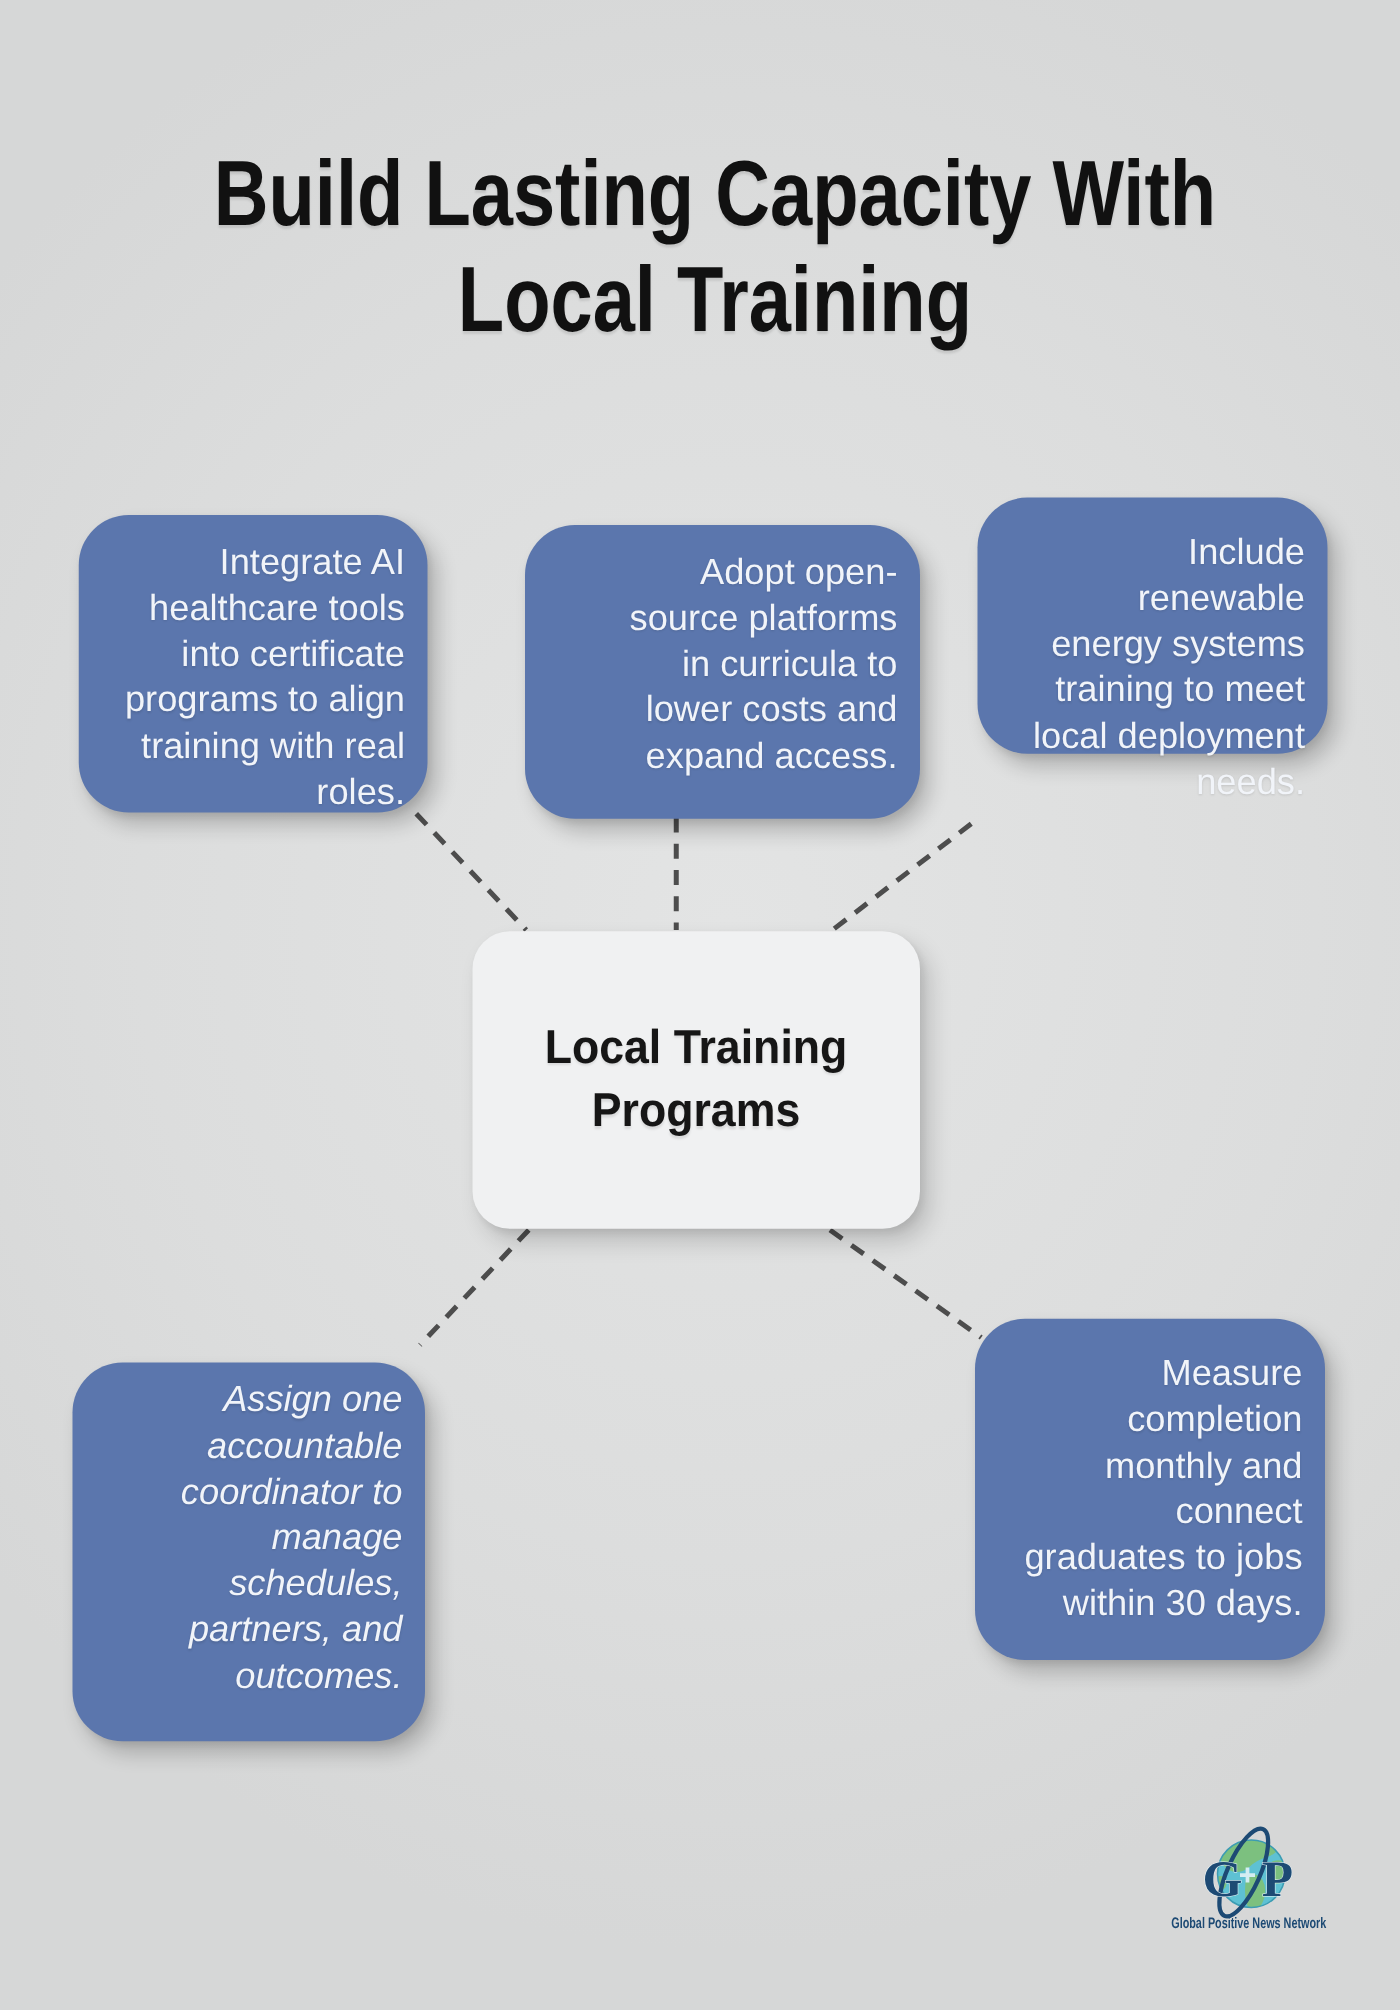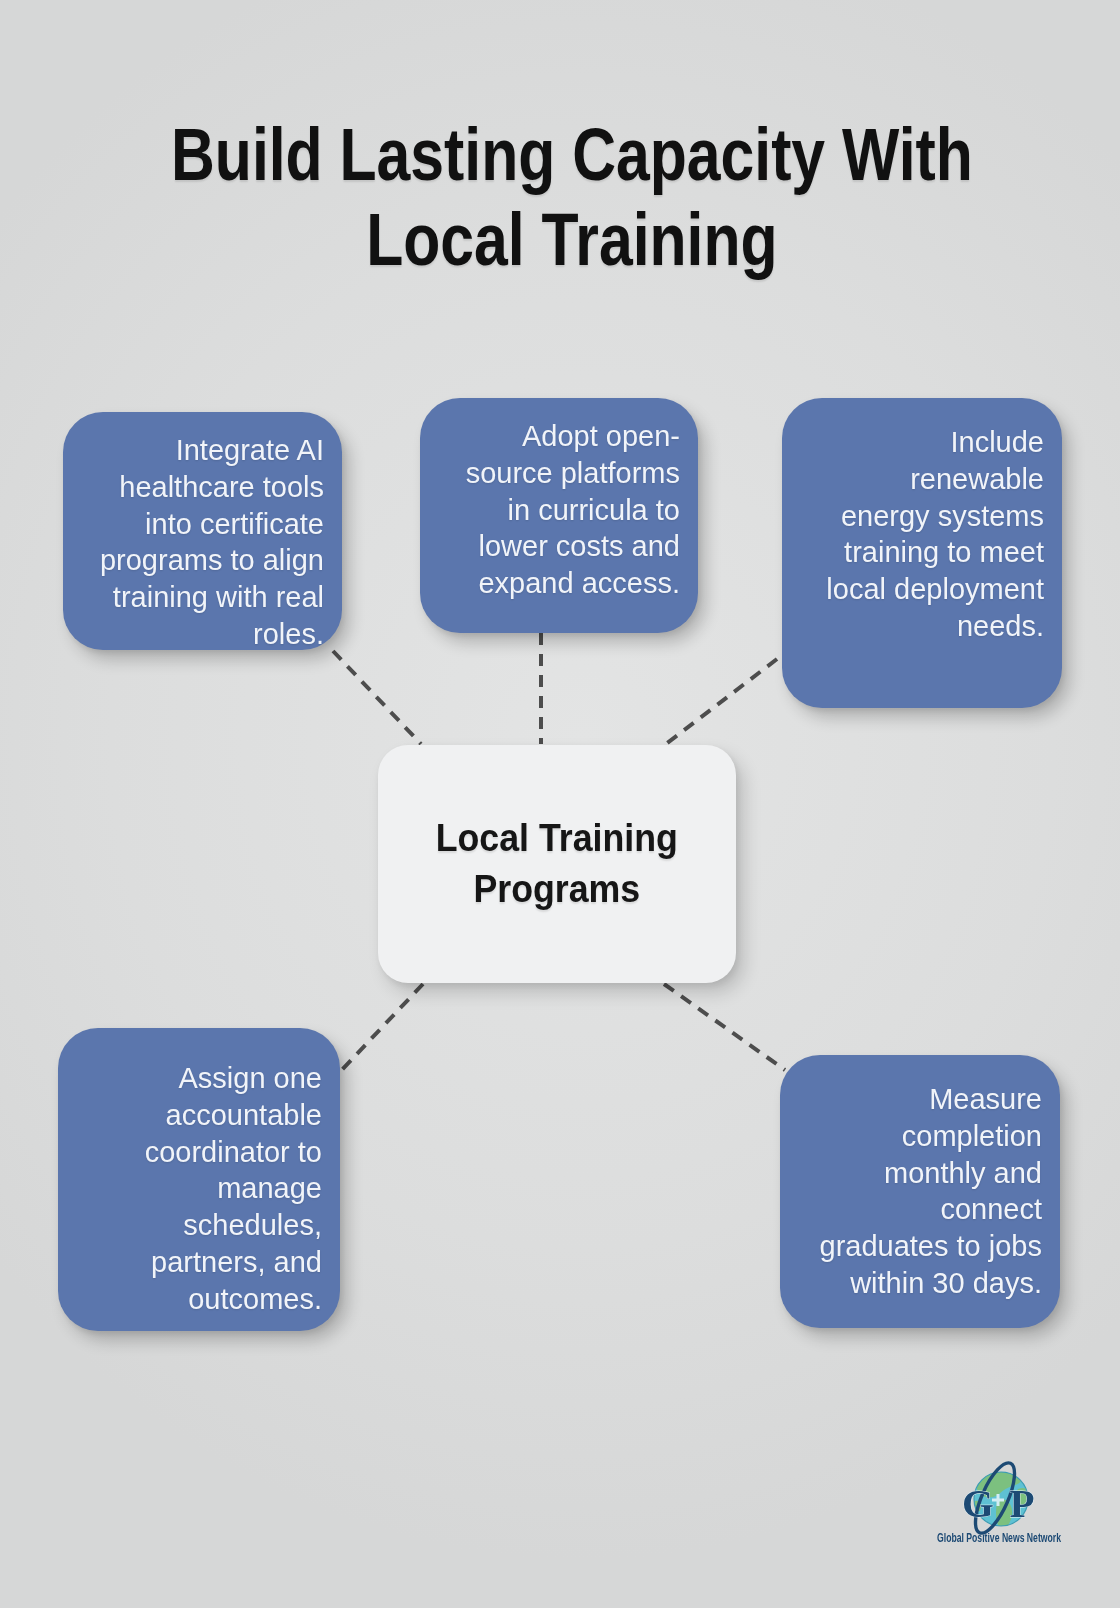--- a/index.html
+++ b/index.html
@@ -57,23 +57,23 @@
     color:var(--node-text);
     font-size:29px;
     line-height:36.8px;
     padding:20px 18px 14px 23px;
     white-space:pre-line;
     box-shadow:8px 10px 16px rgba(0,0,0,.20), 2px 3px 5px rgba(0,0,0,.08);
     text-shadow:0 1px 2px rgba(0,0,0,.12);
     text-align:right;
   }
   .bubble.top-left    {left:63px;  top:412px;  width:279px; height:238px;}
-  .bubble.top-middle  {left:420px; top:398px;  width:278px; height:235px;}
-  .bubble.top-right   {left:782px; top:398px;  width:280px; height:310px; padding-top:26px;}
-  .bubble.bottom-left {left:58px;  top:1028px; width:282px; height:303px; padding-top:32px;}
+  .bubble.top-middle  {left:420px; top:420px;  width:316px; height:235px;}
+  .bubble.top-right   {left:782px; top:398px;  width:280px; height:205px; padding-top:26px;}
+  .bubble.bottom-left {left:58px;  top:1090px; width:282px; height:303px; padding-top:12px;font-style:italic;}
   .bubble.bottom-right{left:780px; top:1055px; width:280px; height:273px; padding-top:26px;}
   .center-node{
     position:absolute;
     left:378px; top:745px; width:358px; height:238px;
     background:var(--center-fill);
     border-radius:30px;
     display:flex; align-items:center; justify-content:center;
     box-shadow:8px 10px 18px rgba(0,0,0,.16), 2px 3px 6px rgba(0,0,0,.07);
   }
   .center-label{

